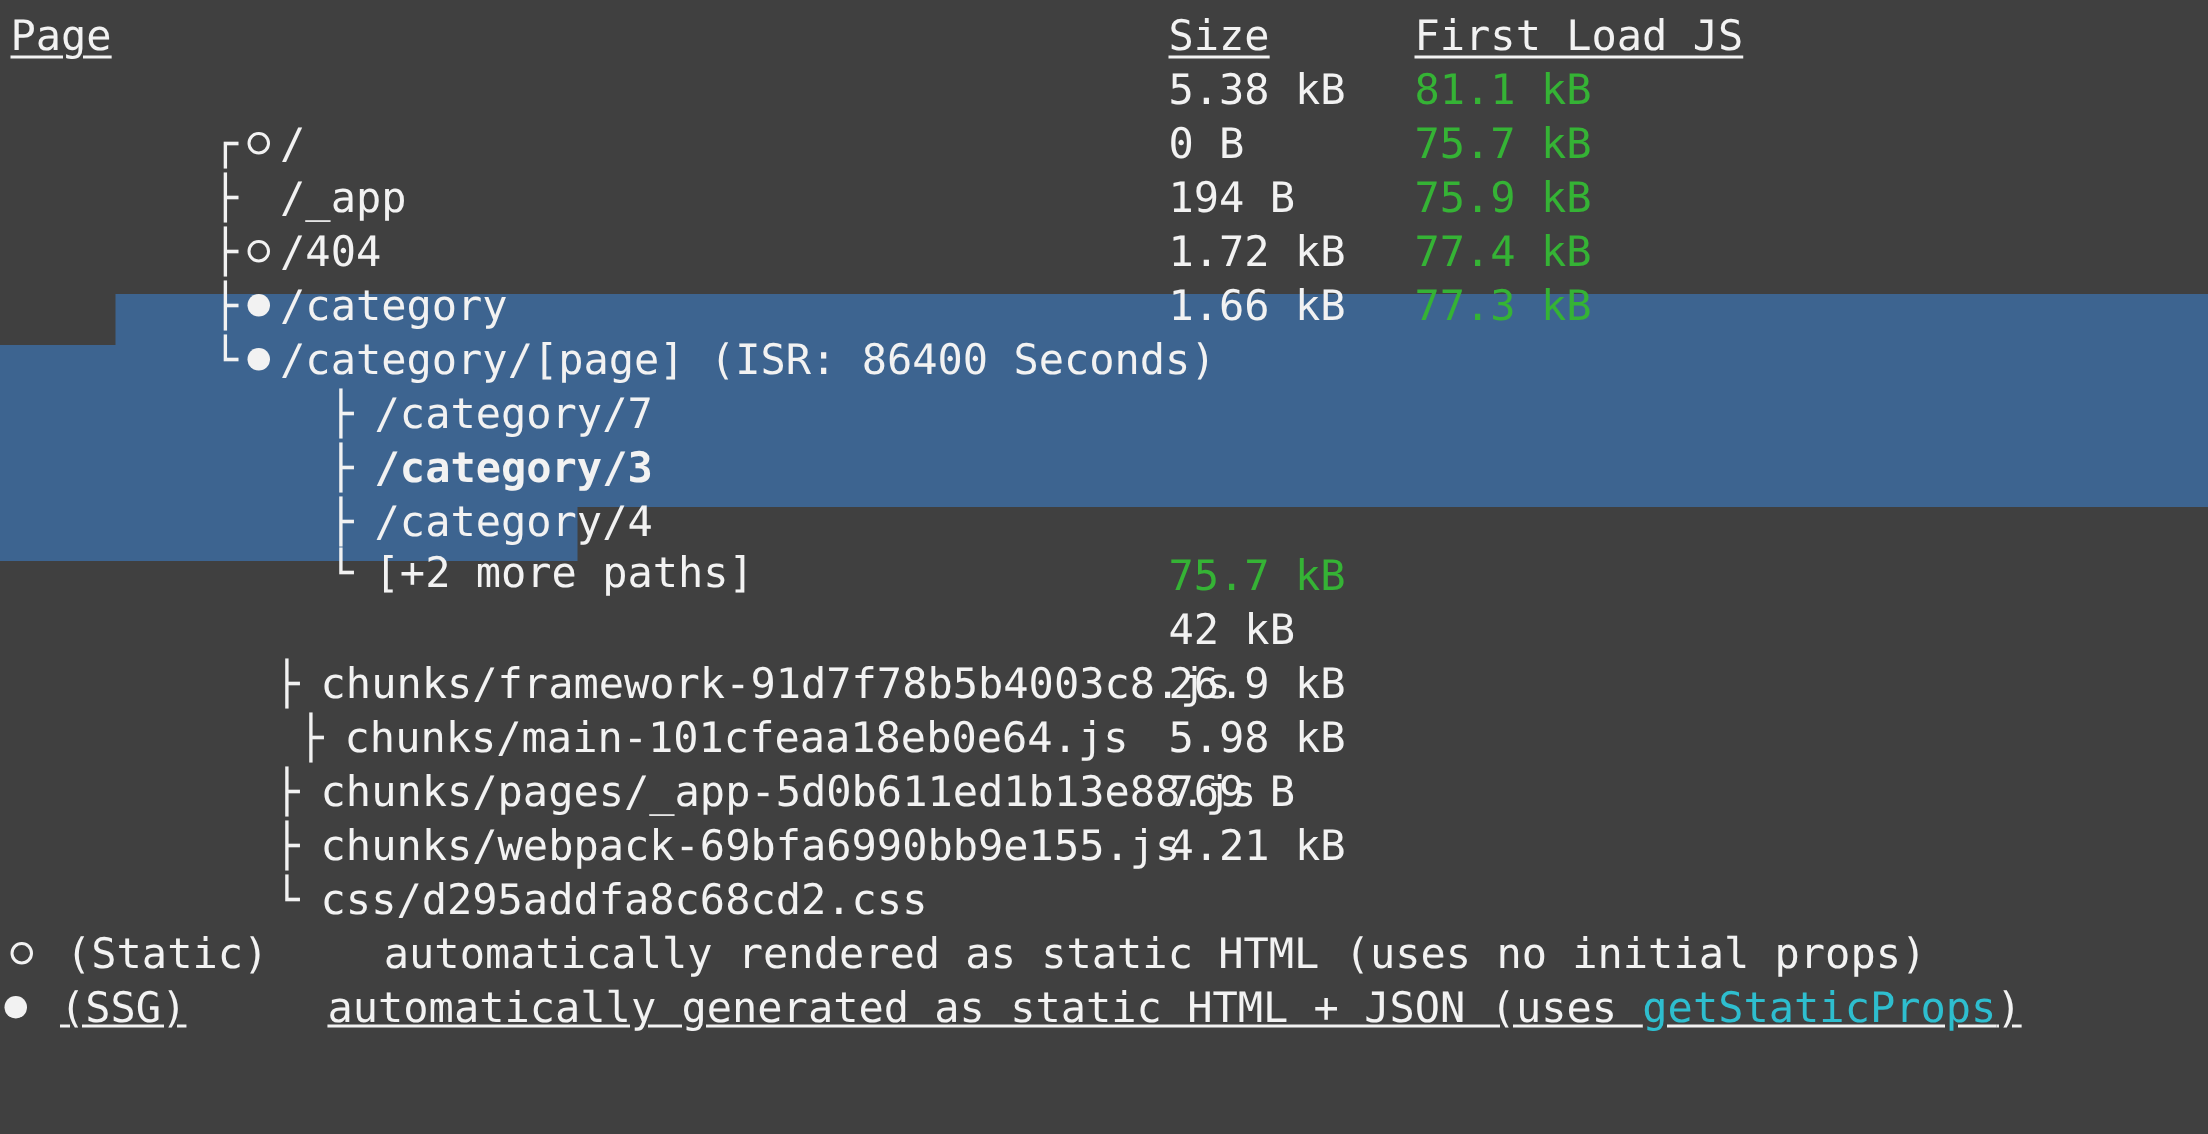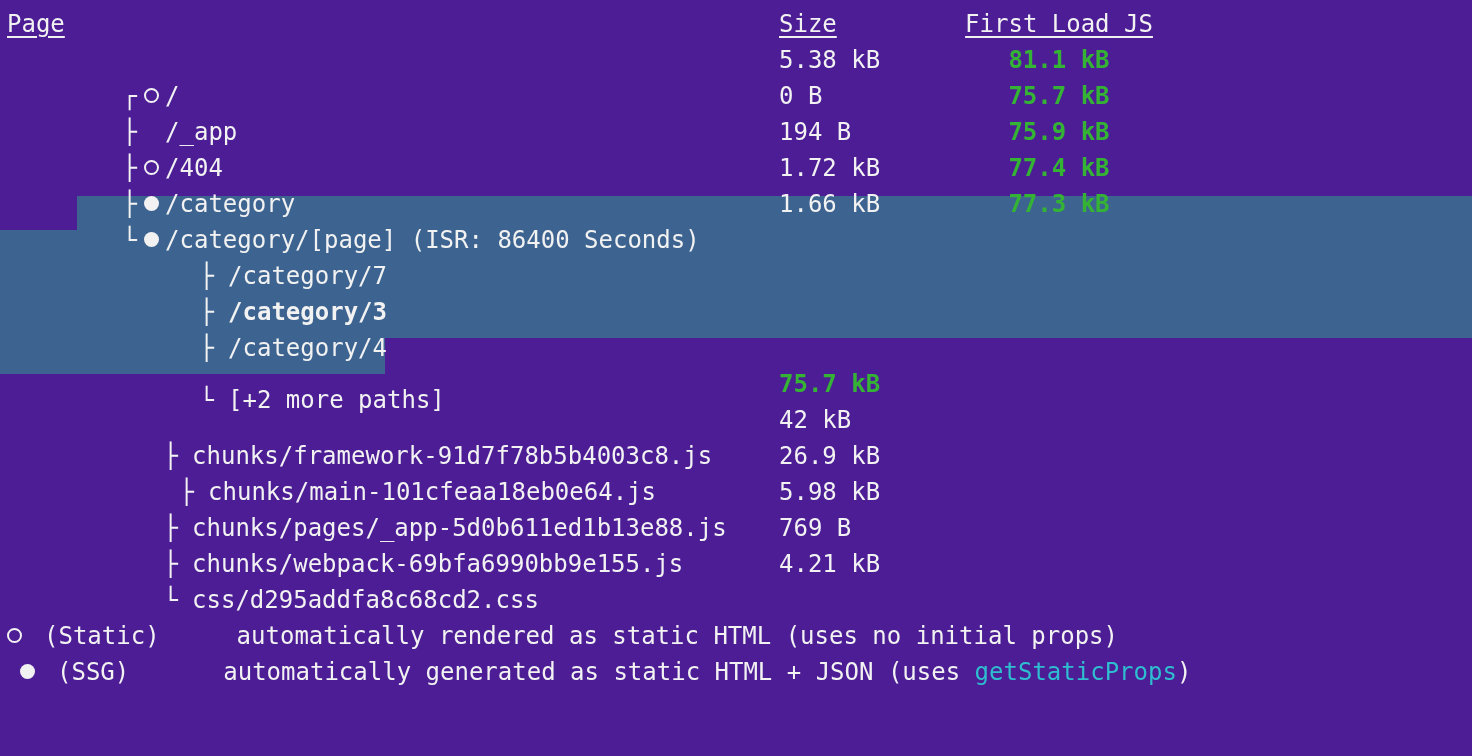--- a/index.html
+++ b/index.html
@@ -12,23 +12,23 @@
     width: 1472px;
     height: 756px;
     overflow: hidden;
     font-family: "DejaVu Sans Mono", "Liberation Mono", monospace;
   }
 
   #terminal {
     position: relative;
     width: 1472px;
     height: 756px;
-    background: #4c1d95;
+    background: #404040;
     color: #f2f2f2;
-    font-size: 24px;
+    font-size: 28px;
     line-height: 36px;
     letter-spacing: 0px;
   }
 
   
   .row {
     position: relative;
     height: 36px;
     line-height: 36px;
     white-space: pre;
@@ -57,31 +57,31 @@
     position: absolute;
     left: 779px;
     top: 0;
     white-space: pre;
   }
   .col-fljs {
     position: absolute;
     left: 943px;
     top: 0;
     white-space: pre;
-    text-align: center;
+    text-align: left;
     width: 232px;
   }
 
   .underline {
     text-decoration: underline;
     text-underline-offset: 4px;
     text-decoration-thickness: 2px;
   }
 
-  .green  { color: #35b335; font-weight: bold; }
+  .green  { color: #35b335; }
   .cyan   { color: #2ebecf; }
 
   
   .tree {
     display: inline-block;
     white-space: pre;
   }
 
   
   .marker {
@@ -171,21 +171,21 @@
     <div class="row" style="top:6px;">
       <span class="col-page" style="left:84px;font-weight:bold;">
         <span class="tree">├</span><span class="marker" style="width:14px;"></span><span>/category/3</span>
       </span>
     </div>
     <div class="row" style="top:6px;">
       <span class="col-page" style="left:84px;">
         <span class="tree">├</span><span class="marker" style="width:14px;"></span><span>/category/4</span>
       </span>
     </div>
-    <div class="row" style="top:22px;">
+    <div class="row" style="top:4px;">
       <span class="col-page" style="left:84px;">
         <span class="tree">└</span><span class="marker" style="width:14px;"></span><span>[+2 more paths]</span>
       </span>
     </div>
 
     <div class="row" style="top:6px;">
       <span class="col-size green">75.7 kB</span>
     </div>
 
     <div class="row" style="top:6px;">
@@ -219,18 +219,18 @@
       <span class="col-size">4.21 kB</span>
     </div>
 
     <div class="spacer"></div>
 
     <div class="row" style="top:6px;">
       <span class="col-page" style="left:7px;"><span class="marker" style="width:18px;text-align:left;"><span class="dot-open"></span></span><span style="display:inline-block;width:19px;"></span><span>(Static)</span><span style="display:inline-block;width:77px;"></span><span>automatically rendered as static HTML (uses no initial props)</span></span>
     </div>
 
     <div class="row" style="top:6px;">
-      <span class="col-page" style="left:20px;"><span class="marker" style="width:18px;text-align:left;"><span class="dot-filled"></span></span><span style="display:inline-block;width:19px;"></span><span>(SSG)</span><span style="display:inline-block;width:94px;"></span><span>automatically generated as static HTML + JSON (uses </span><span class="cyan">getStaticProps</span><span>)</span></span>
+      <span class="col-page" style="left:3px;text-decoration:underline;"><span class="marker" style="width:18px;text-align:left;"><span class="dot-filled"></span></span><span style="display:inline-block;width:19px;"></span><span>(SSG)</span><span style="display:inline-block;width:94px;"></span><span>automatically generated as static HTML + JSON (uses </span><span class="cyan">getStaticProps</span><span>)</span></span>
     </div>
 
 
   </div>
 </div>
 
 </body></html>

